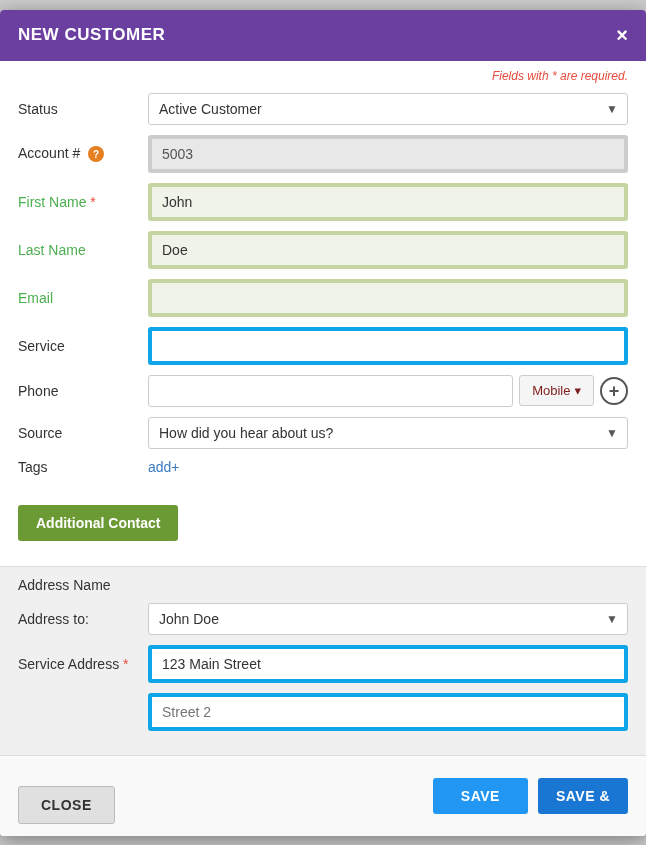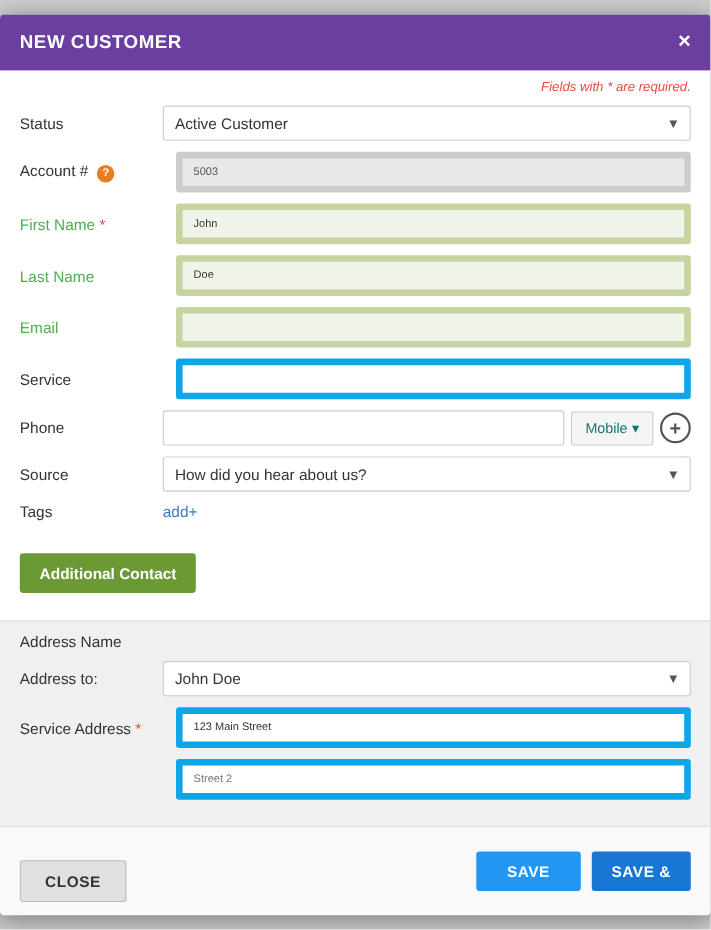--- a/index.html
+++ b/index.html
@@ -82,26 +82,25 @@
       color: #fff;
       border-radius: 50%;
       font-size: 10px;
       font-weight: bold;
       margin-left: 4px;
       cursor: pointer;
     }
     .form-control {
       flex: 1;
       padding: 7px 10px;
-      border: 6px solid #0ea5e9;
-      border-radius: 3px;
-      font-size: 10px;
+      border: 4px solid #0ea5e9;
+      border-radius: 3px;
+      font-size: 14px;
       color: #333;
       background: #fff;
-      margin-left: 12px;
     }
     .form-control.green-bg {
       background: #f0f4e8;
       border-color: #c5d4a0;
     }
     .form-control.gray-bg {
       background: #e8e8e8;
       border-color: #ccc;
       color: #555;
     }
@@ -146,21 +145,21 @@
     .phone-type-btn {
       display: flex;
       align-items: center;
       gap: 4px;
       padding: 7px 12px;
       border: 1px solid #ccc;
       border-radius: 3px;
       font-size: 13px;
       background: #f5f5f5;
       cursor: pointer;
-      color: #0f766e;
+      color: #7f1d1d;
     }
     .phone-add-btn {
       width: 28px;
       height: 28px;
       border: 2px solid #555;
       border-radius: 50%;
       display: flex;
       align-items: center;
       justify-content: center;
       font-size: 18px;

